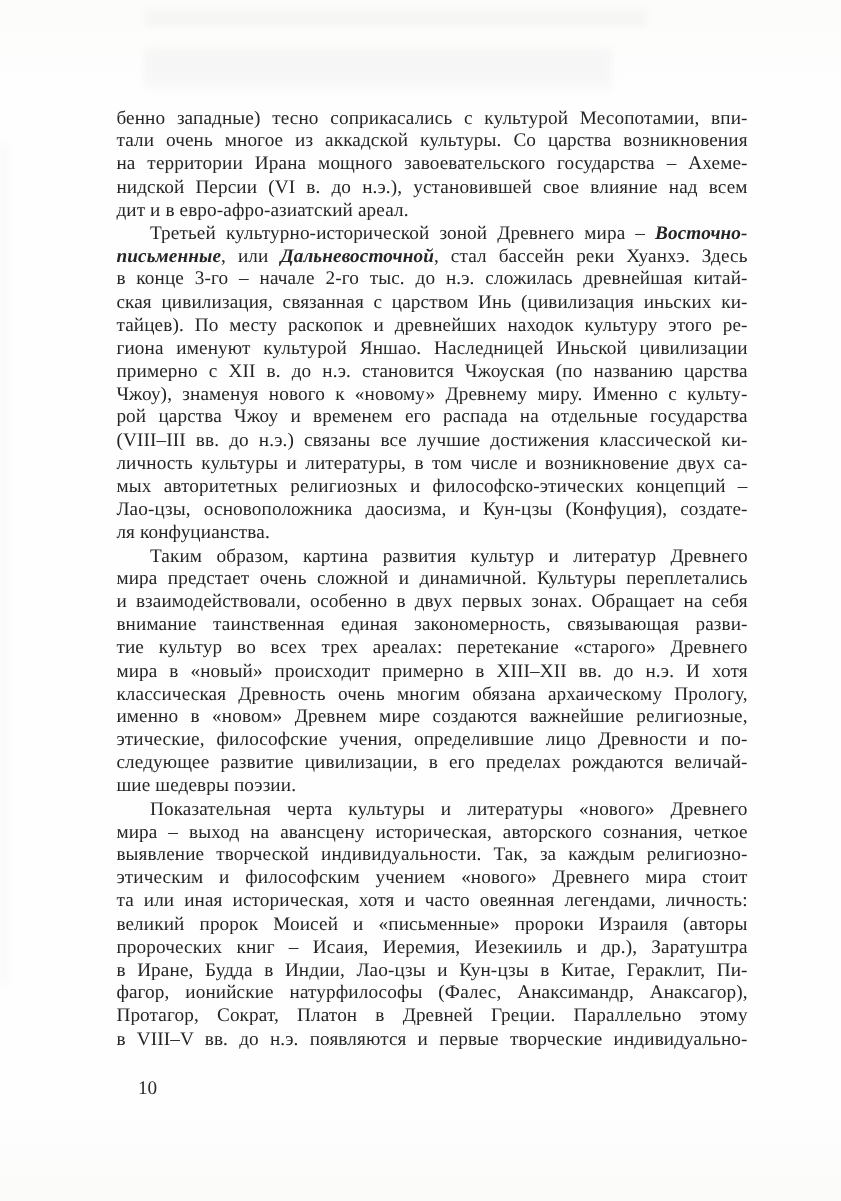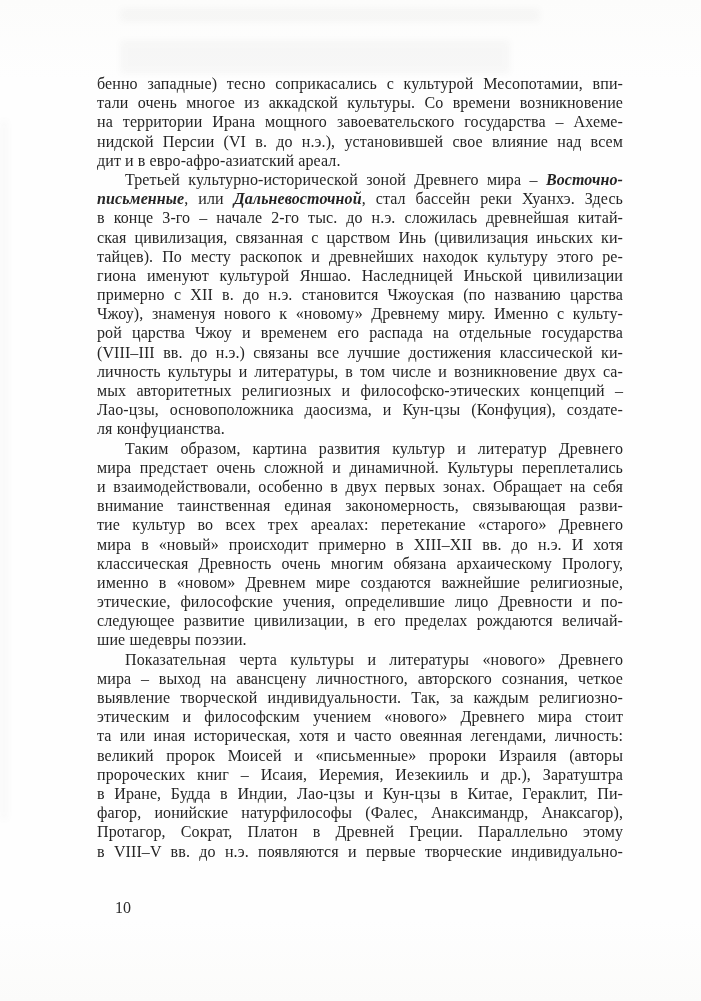--- a/index.html
+++ b/index.html
@@ -27,21 +27,21 @@
     filter: blur(3px);
     border-radius: 3px;
   }
   .ghost.g1 { left: 120px; top: 8px;  width: 420px; height: 14px; }
   .ghost.g2 { left: 120px; top: 40px; width: 390px; height: 34px; }
   .ghost.g3 { left: 0px;   top: 120px; width: 8px;  height: 700px; opacity: 0.03; }
 
   .text-block {
     position: absolute;
     left: 97px;
-    top: 74px;
+    top: 89px;
     width: 526px;
     color: #252525;
     font-size: 16px;
     line-height: 19.2px;
     letter-spacing: 0.1px;
   }
   .paragraph { margin: 0; }
   .line {
     text-align: justify;
     text-align-last: justify;
@@ -66,21 +66,21 @@
 <body>
 
 <div class="page">
   <div class="ghost g1"></div>
   <div class="ghost g2"></div>
   <div class="ghost g3"></div>
 
   <div class="text-block">
       <div class="paragraph">
         <div class="line">бенно западные) тесно соприкасались с культурой Месопотамии, впи-</div>
-        <div class="line">тали очень многое из аккадской культуры. Со времени возникновение</div>
+        <div class="line">тали очень многое из аккадской культуры. Со царства возникновения</div>
         <div class="line">на территории Ирана мощного завоевательского государства – Ахеме-</div>
         <div class="line">нидской Персии (VI в. до н.э.), установившей свое влияние над всем</div>
         <div class="line flush-left">дит и в евро-афро-азиатский ареал.</div>
       </div>
       <div class="paragraph">
         <div class="line indent">Третьей культурно-исторической зоной Древнего мира – <b><i>Восточно-</i></b></div>
         <div class="line"><b><i>письменные</i></b>, или <b><i>Дальневосточной</i></b>, стал бассейн реки Хуанхэ. Здесь</div>
         <div class="line">в конце 3-го – начале 2-го тыс. до н.э. сложилась древнейшая китай-</div>
         <div class="line">ская цивилизация, связанная с царством Инь (цивилизация иньских ки-</div>
         <div class="line">тайцев). По месту раскопок и древнейших находок культуру этого ре-</div>
@@ -102,21 +102,21 @@
         <div class="line">тие культур во всех трех ареалах: перетекание «старого» Древнего</div>
         <div class="line">мира в «новый» происходит примерно в XIII–XII вв. до н.э. И хотя</div>
         <div class="line">классическая Древность очень многим обязана архаическому Прологу,</div>
         <div class="line">именно в «новом» Древнем мире создаются важнейшие религиозные,</div>
         <div class="line">этические, философские учения, определившие лицо Древности и по-</div>
         <div class="line">следующее развитие цивилизации, в его пределах рождаются величай-</div>
         <div class="line flush-left">шие шедевры поэзии.</div>
       </div>
       <div class="paragraph">
         <div class="line indent">Показательная черта культуры и литературы «нового» Древнего</div>
-        <div class="line">мира – выход на авансцену личностного, авторского сознания, четкое</div>
+        <div class="line">мира – выход на авансцену историческая, авторского сознания, четкое</div>
         <div class="line">выявление творческой индивидуальности. Так, за каждым религиозно-</div>
         <div class="line">этическим и философским учением «нового» Древнего мира стоит</div>
         <div class="line">та или иная историческая, хотя и часто овеянная легендами, личность:</div>
         <div class="line">великий пророк Моисей и «письменные» пророки Израиля (авторы</div>
         <div class="line">пророческих книг – Исаия, Иеремия, Иезекииль и др.), Заратуштра</div>
         <div class="line">в Иране, Будда в Индии, Лао-цзы и Кун-цзы в Китае, Гераклит, Пи-</div>
         <div class="line">фагор, ионийские натурфилософы (Фалес, Анаксимандр, Анаксагор),</div>
         <div class="line">Протагор, Сократ, Платон в Древней Греции. Параллельно этому</div>
         <div class="line">в VIII–V вв. до н.э. появляются и первые творческие индивидуально-</div>
       </div>

